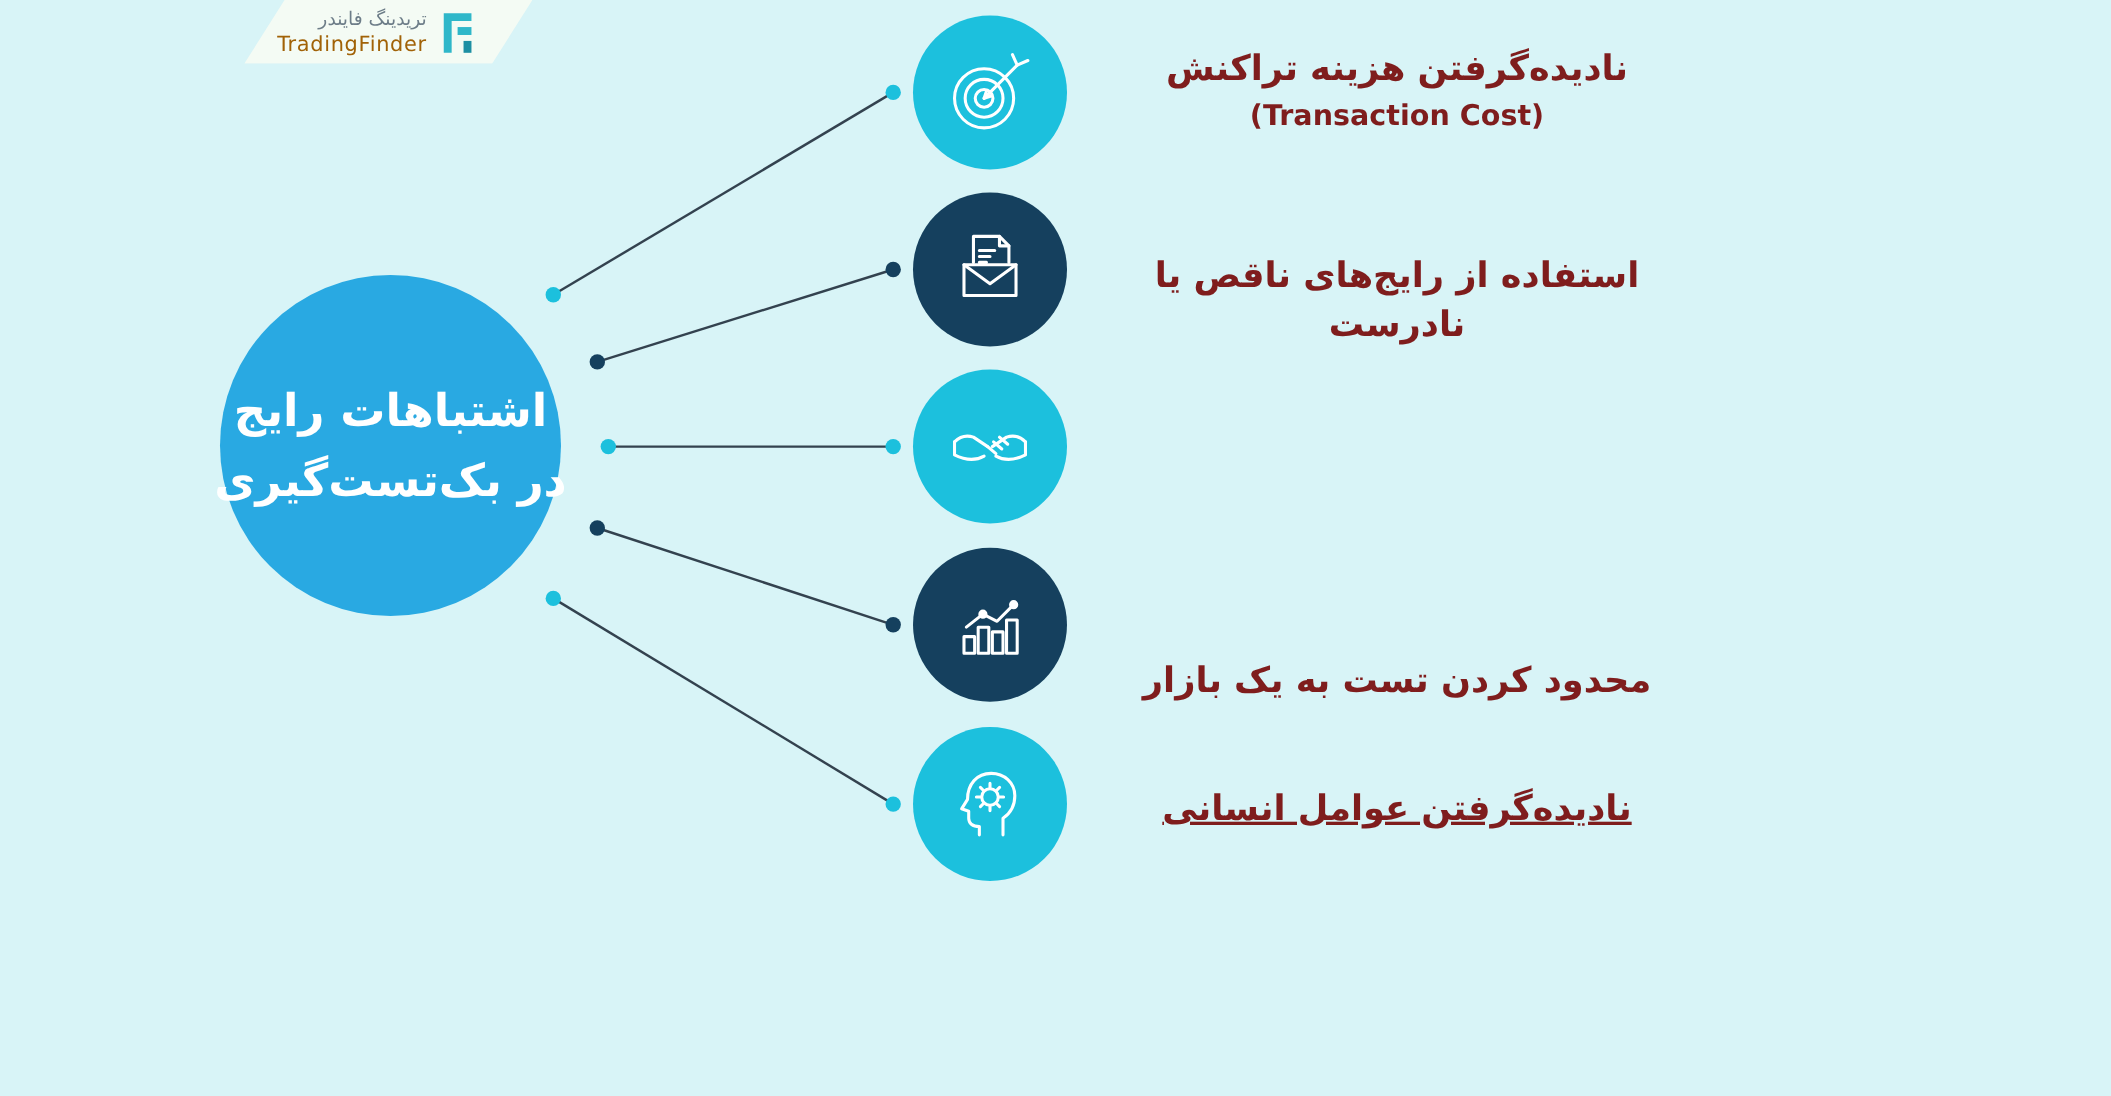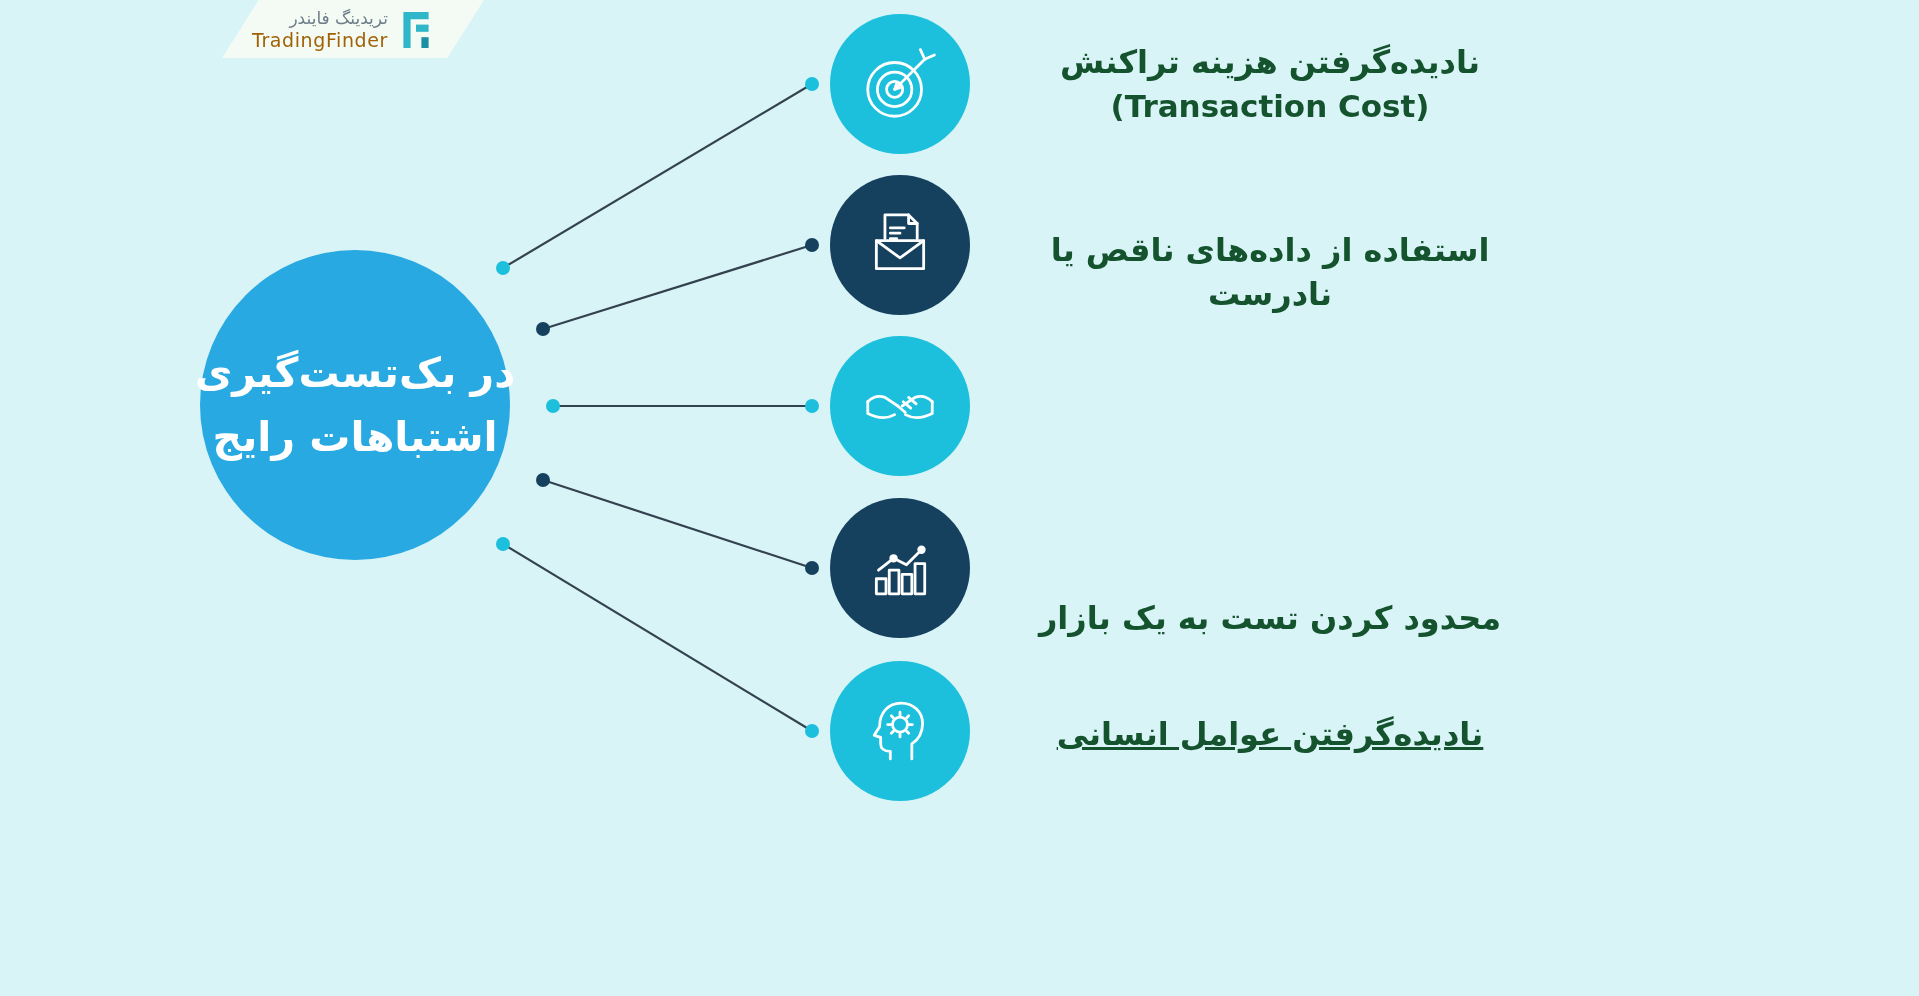--- a/index.html
+++ b/index.html
@@ -47,23 +47,23 @@
     display:flex;align-items:center;justify-content:center;
   }
   .node.cyan{background:#1cc0dd;}
   .node.dark{background:#15405e;}
   .node svg{width:86px;height:86px;stroke:#ffffff;fill:none;stroke-width:2.6;stroke-linecap:round;stroke-linejoin:round;}
 
   
   .label{
     position:absolute;left:985px;width:570px;
     text-align:center;direction:rtl;
-    color:#14532d;font-weight:bold;font-size:32px;line-height:44px;
+    color:#7f1d1d;font-weight:bold;font-size:32px;line-height:44px;
   }
-  .label .latin{direction:ltr;font-size:31px;}
+  .label .latin{direction:ltr;font-size:26px;}
 </style>
 </head>
 <body>
 
 <div class="canvas">
 
   <div class="logo-banner"></div>
   <div class="logo">
     <div class="logo-text">
       <div class="logo-fa">تریدینگ فایندر</div>
@@ -98,22 +98,22 @@
       <circle class="dot-dark" cx="812" cy="568" r="7"></circle>
     </g>
     <g>
       <line x1="503" y1="544" x2="812" y2="731"></line>
       <circle class="dot-cyan" cx="503" cy="544" r="7"></circle>
       <circle class="dot-cyan" cx="812" cy="731" r="7"></circle>
     </g>
   </svg>
 
   <div class="main-circle">
+    <div class="t">اشتباهات رایج</div>
     <div class="t">در بک‌تست‌گیری</div>
-    <div class="t">اشتباهات رایج</div>
   </div>
 
   <div class="node cyan" style="left:830px;top:14px;">
     <svg viewBox="0 0 80 80">
       <circle cx="35" cy="45" r="25"></circle>
       <circle cx="35" cy="45" r="16"></circle>
       <circle cx="35" cy="45" r="7.5"></circle>
       <line x1="35" y1="45" x2="63" y2="17"></line>
       <path d="M63 17 L59 8 M63 17 L72 13"></path>
       <path d="M35 45 L41 43 M35 45 L37 39"></path>
@@ -126,21 +126,21 @@
 
   <div class="node dark" style="left:830px;top:175px;">
     <svg viewBox="0 0 80 80">
       <path d="M26 34 V12 H48 L56 20 V34"></path>
       <path d="M48 12 V20 H56"></path>
       <path d="M31 24 H44 M31 29 H40 M31 34 H37"></path>
       <rect x="18" y="36" width="44" height="26"></rect>
       <path d="M18 36 L40 52 L62 36"></path>
     </svg>
   </div>
-  <div class="label" style="top:228px;">استفاده از داده‌های ناقص یا نادرست</div>
+  <div class="label" style="top:228px;">استفاده از رایج‌های ناقص یا نادرست</div>
 
   <div class="node cyan" style="left:830px;top:336px;">
     <svg viewBox="0 0 80 80">
       <path d="M10 36 C14 32 20 30 26 32 L38 40"></path>
       <path d="M70 36 C66 32 60 30 54 32 L42 40"></path>
       <path d="M38 40 L45 46 M43 36 L50 42 M48 32 L55 38"></path>
       <path d="M10 36 L10 47 C20 52 28 52 35 48"></path>
       <path d="M70 36 L70 47 C60 52 52 52 45 48"></path>
     </svg>
   </div>

